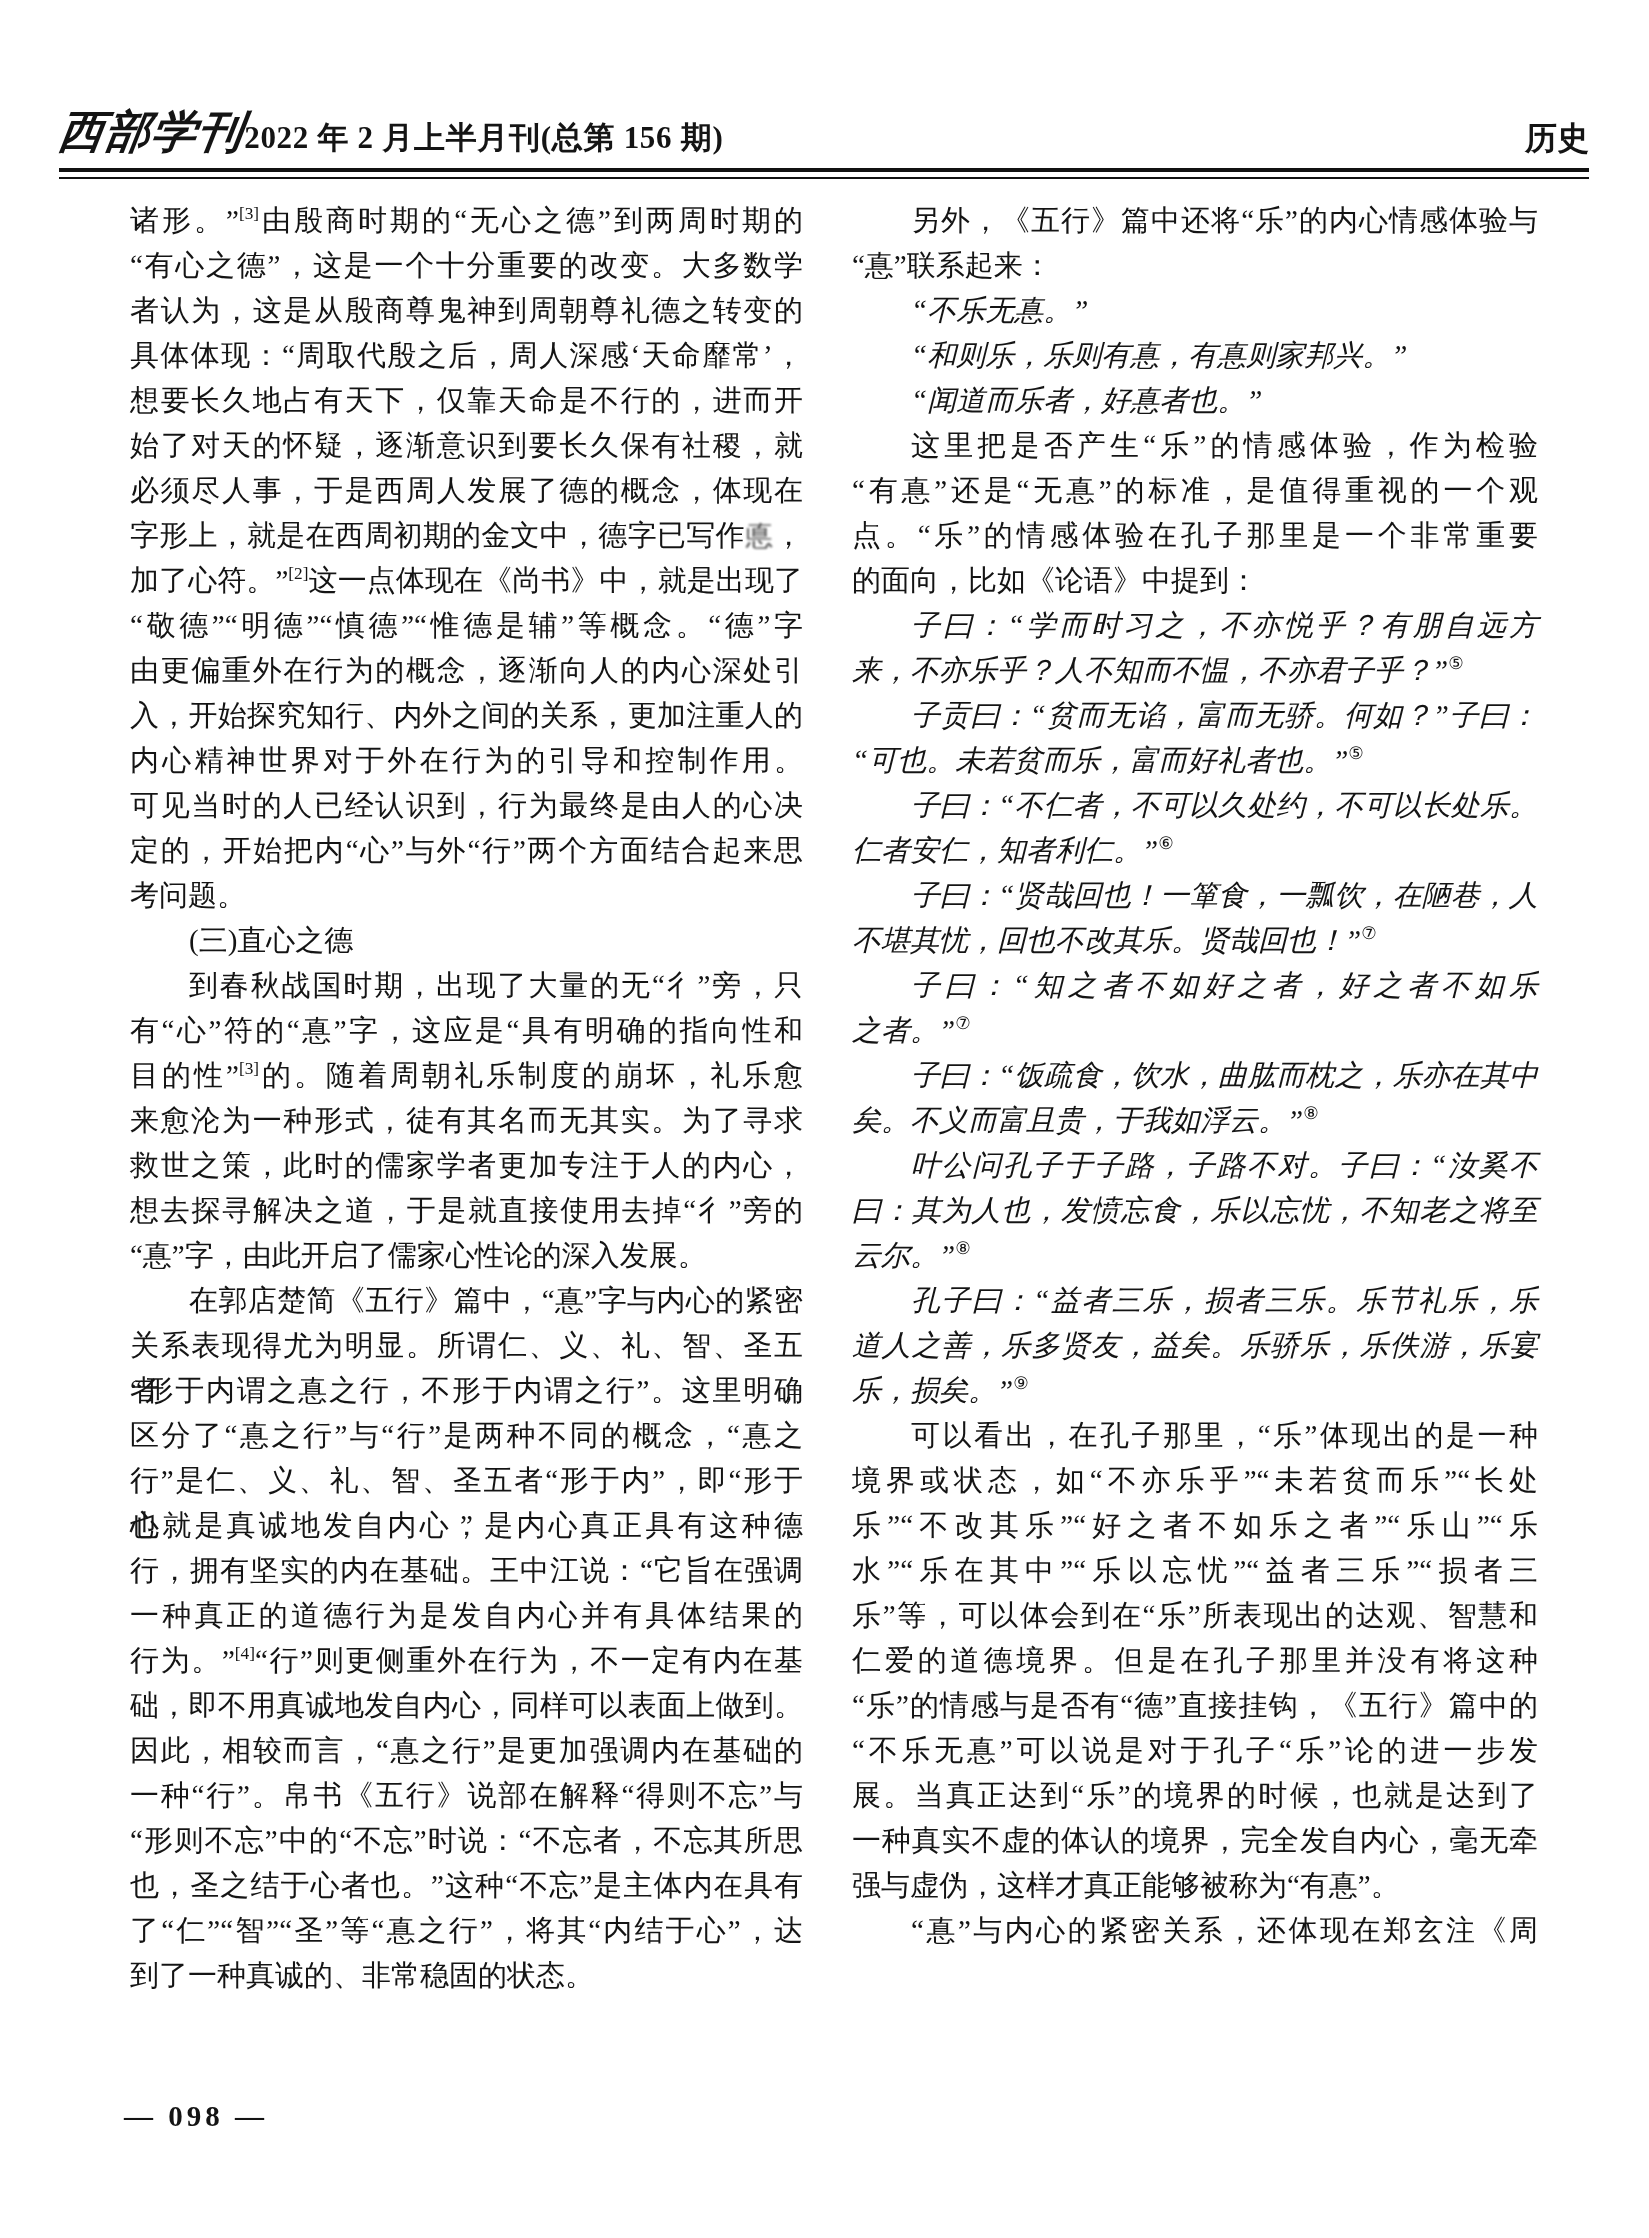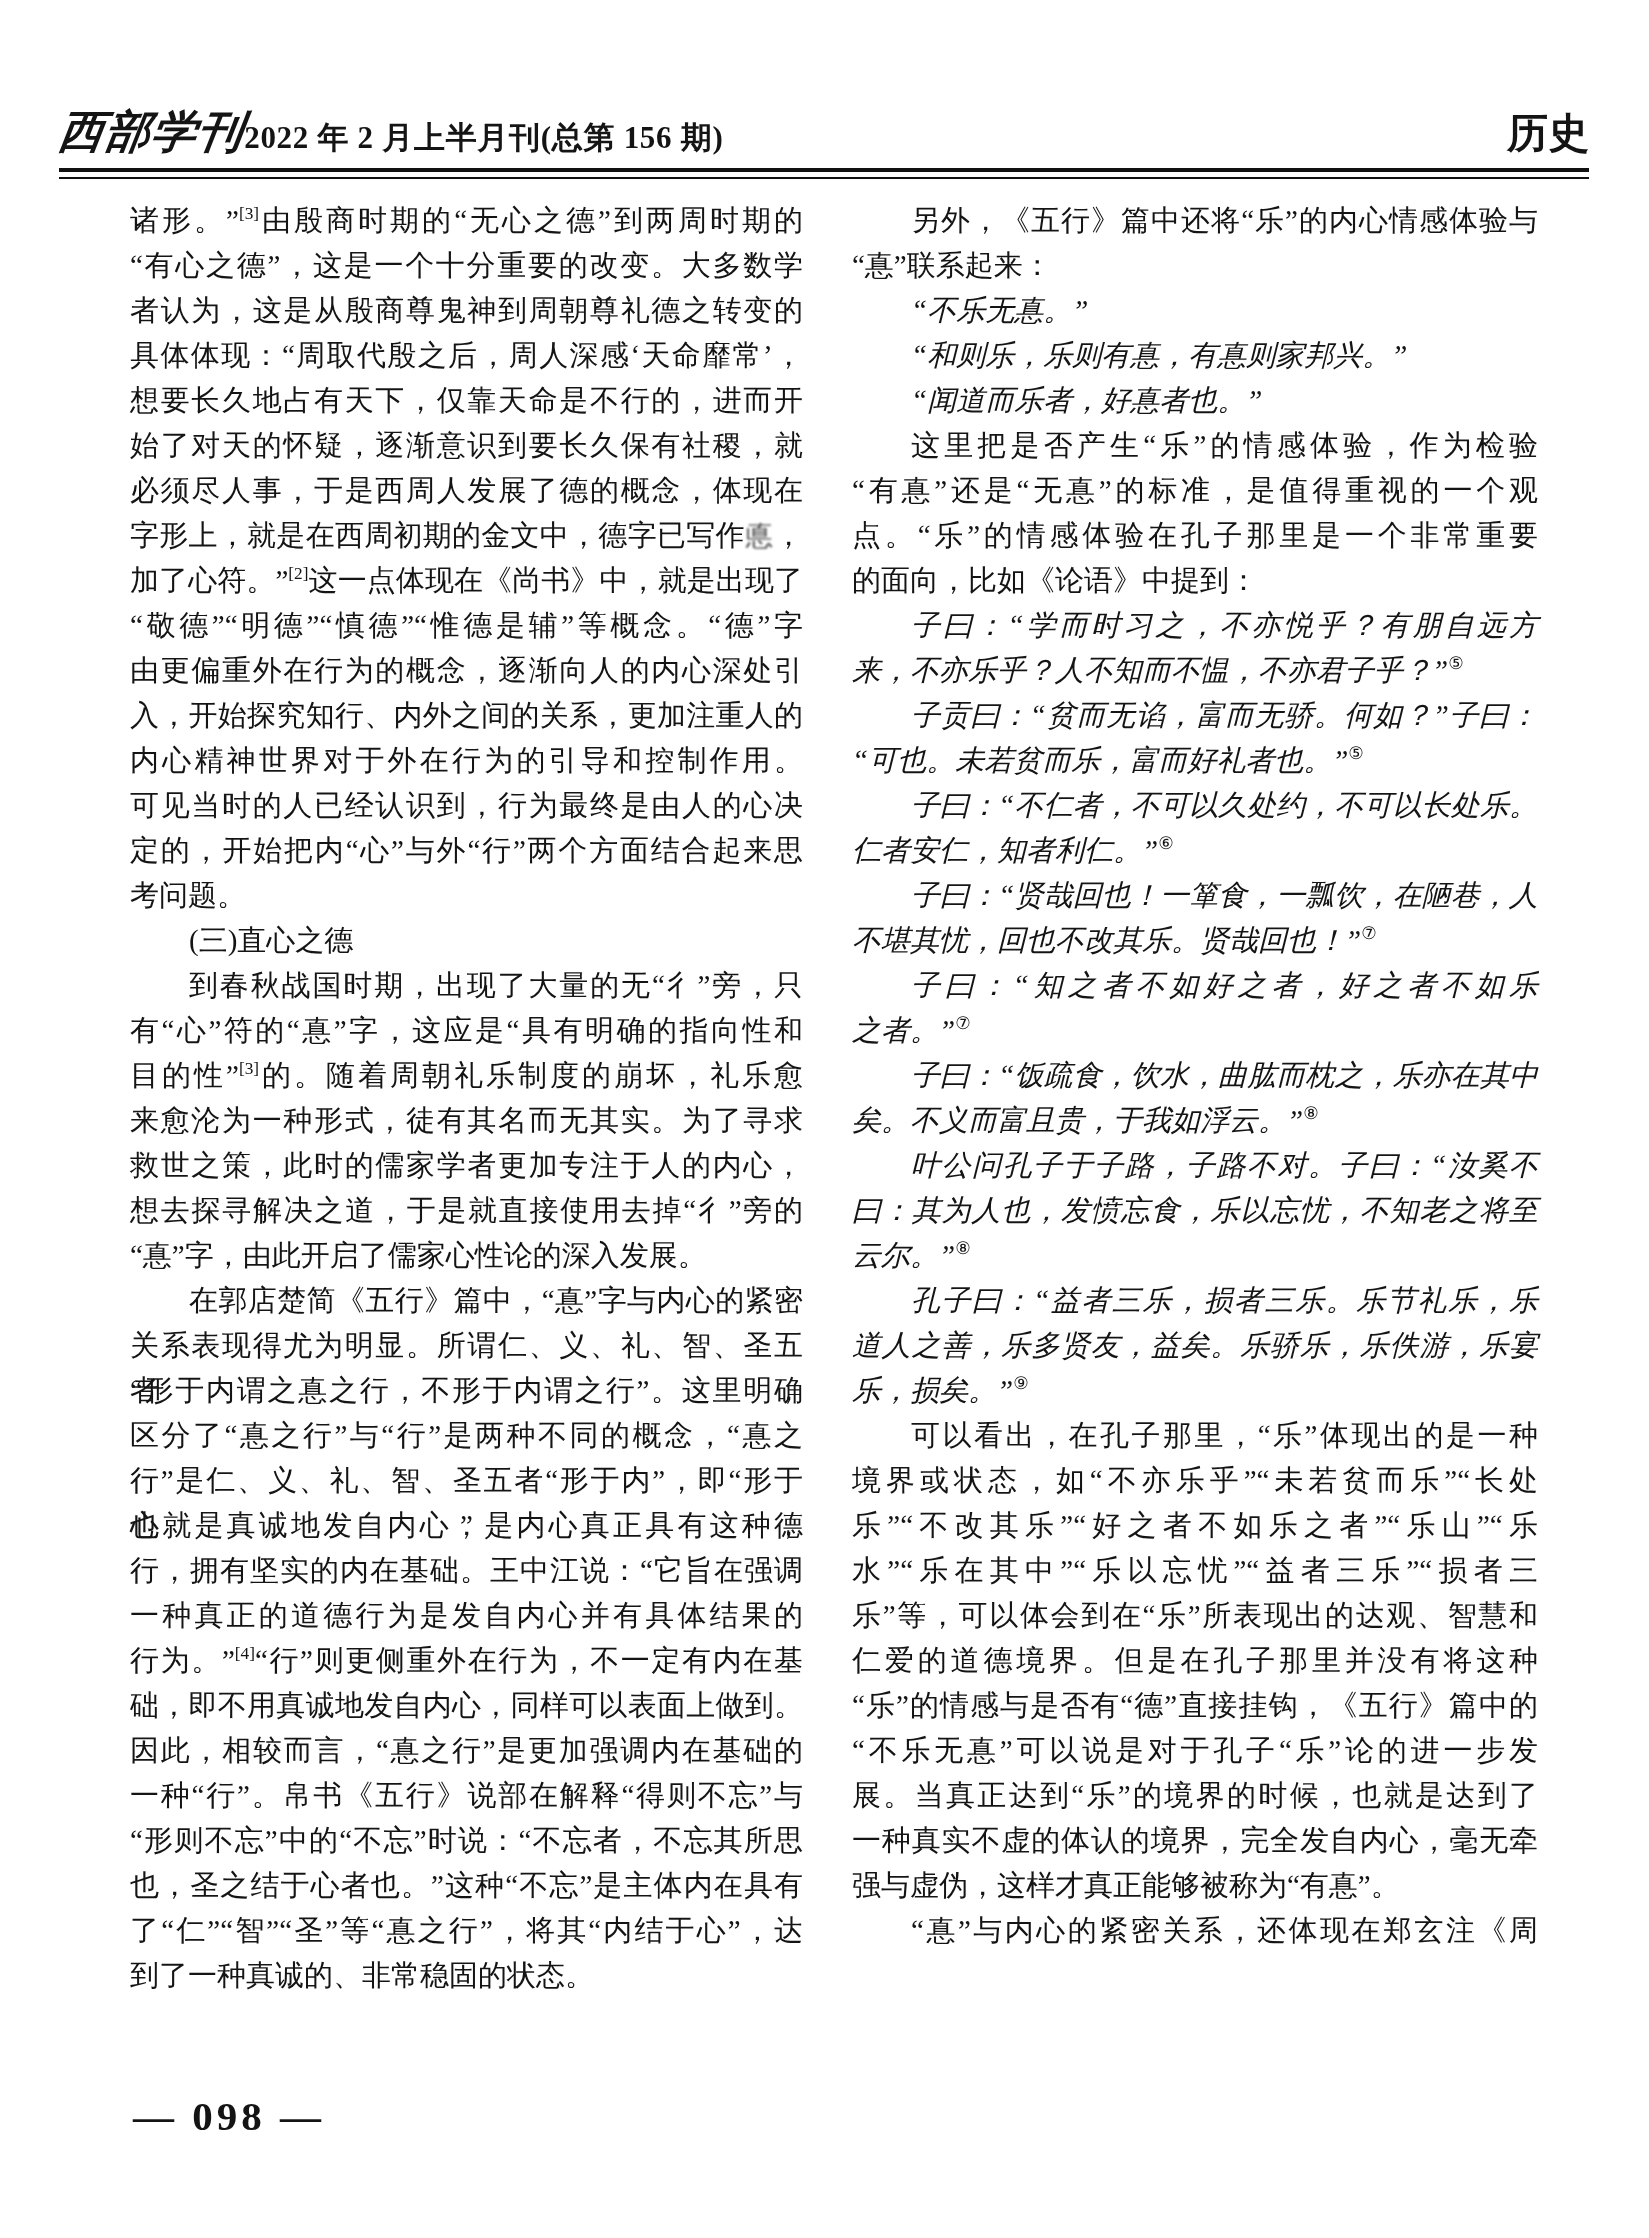--- a/index.html
+++ b/index.html
@@ -15,21 +15,21 @@
   }
   .header-left{display:flex;align-items:flex-end;}
   .logo{
     font-size:45px;font-weight:bold;font-style:italic;
     transform:skewX(-8deg);letter-spacing:1.3px;white-space:nowrap;
   }
   .issue{
     font-size:31px;font-weight:bold;margin-left:0;letter-spacing:0.7px;
     white-space:nowrap;padding-bottom:2.7px;
   }
-  .section{font-size:41px;font-weight:bold;padding-bottom:1.3px;}
+  .section{font-size:32px;font-weight:bold;padding-bottom:1.3px;}
   .rule-a{position:absolute;left:59px;right:61px;top:168px;height:4px;background:#111;}
   .rule-b{position:absolute;left:59px;right:61px;top:177px;height:2px;background:#111;}
   .col{position:absolute;top:198px;}
   .col-left{left:106px;width:673px;margin-left:24px;}
   .col-right{left:852px;width:686px;}
   .line{
     height:45px;line-height:45px;font-size:29px;
     text-align:justify;white-space:normal;
   }
   .line.flush{text-align-last:justify;}
@@ -38,22 +38,22 @@
   .line.heading{}
   sup{
     font-size:17.3px;line-height:0;vertical-align:super;
     font-style:normal;letter-spacing:0;
   }
   .bronze{
     display:inline-block;filter:blur(1.3px);opacity:.8;
     font-style:normal;transform:scale(.95);
   }
   .footer{
-    position:absolute;left:133px;top:2096px;height:40px;line-height:40px;
-    font-size:41px;font-weight:bold;letter-spacing:4px;white-space:nowrap;
+    position:absolute;left:124px;top:2096px;height:40px;line-height:40px;
+    font-size:29px;font-weight:bold;letter-spacing:4px;white-space:nowrap;
   }
 </style>
 </head>
 <body>
 
 <div class="page">
 
   <div class="header">
     <div class="header-left">
       <span class="logo">西部学刊</span>

